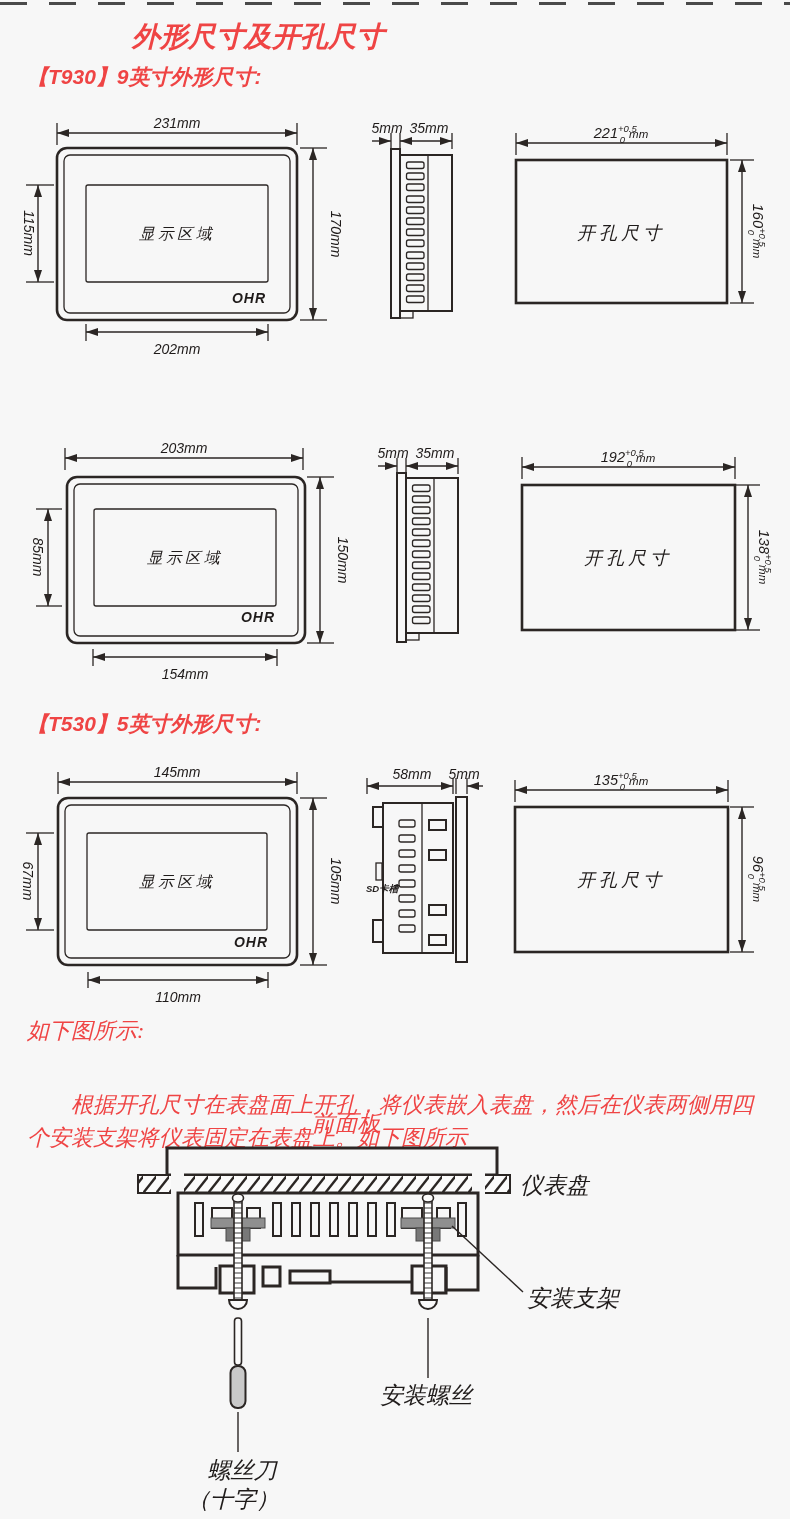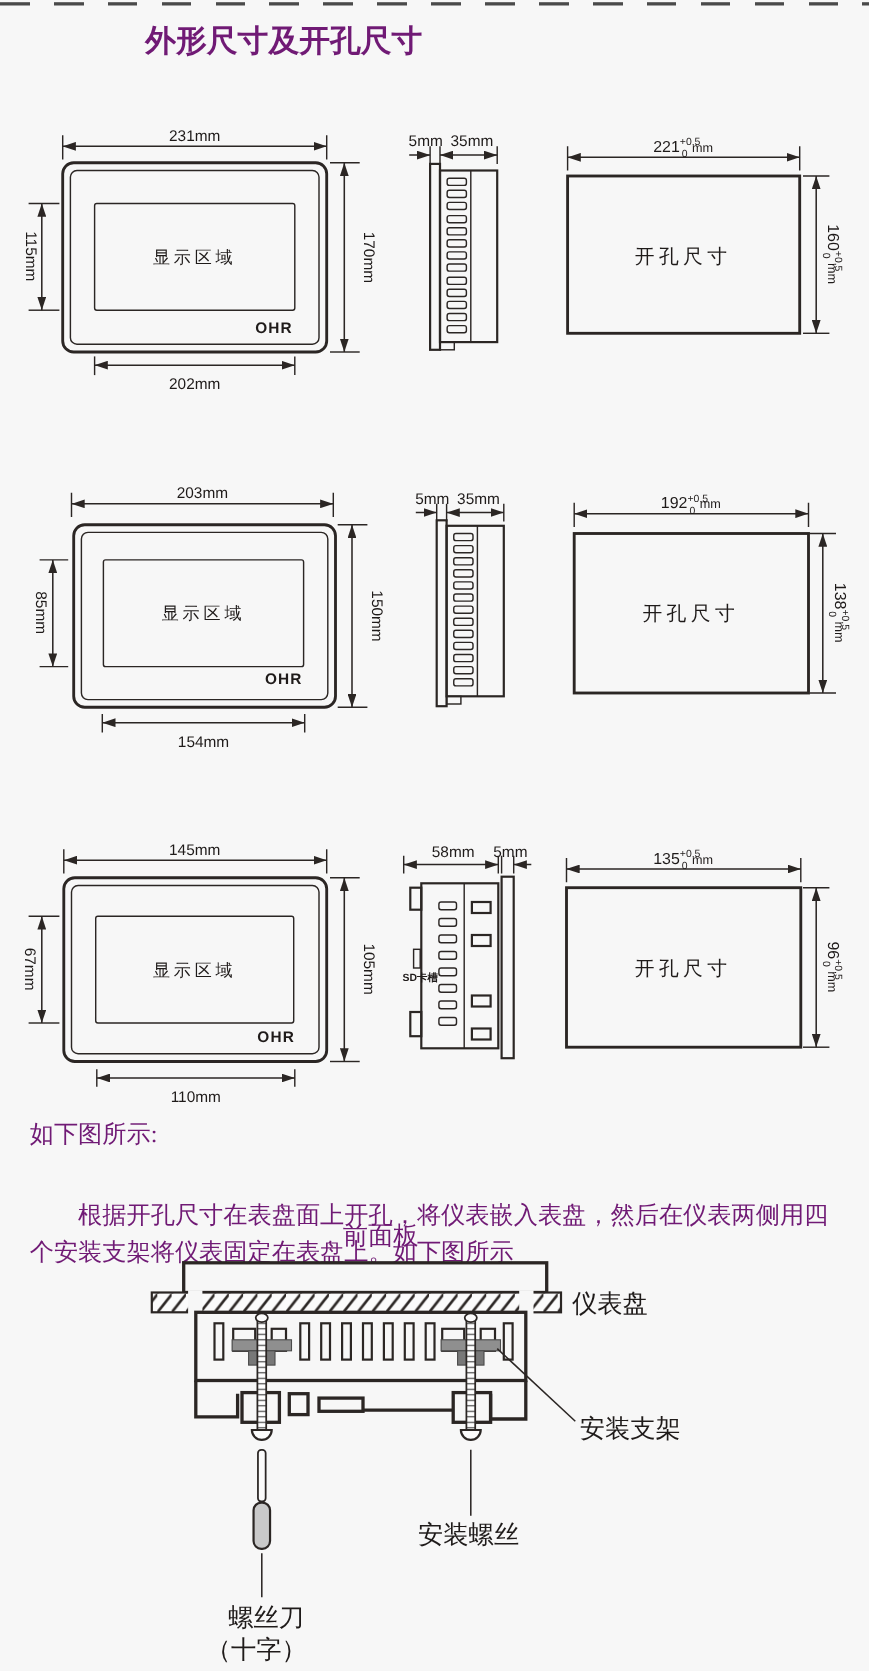--- a/index.html
+++ b/index.html
@@ -1,17 +1,17 @@
 <!DOCTYPE html>
 <html><head>
 <meta charset="utf-8">
 <style>
   html,body{margin:0;padding:0;background:#eee;}
   #canvas{position:relative;width:790px;height:1519px;background:#f7f7f7;overflow:hidden;
-          font-family:"Liberation Sans",sans-serif;color:#701a75;}
+          font-family:"Liberation Sans",sans-serif;color:#ef4444;font-style:italic;}
   .abs{position:absolute;left:0;}
   .top-dash{position:absolute;top:2px;left:0;width:790px;height:3px;
     background:repeating-linear-gradient(90deg,#4a4a4a 0 27px,transparent 27px 49px);}
   .title{position:absolute;top:18px;left:120px;width:276px;text-align:center;
     font-size:28px;font-weight:bold;letter-spacing:0;}
   .sec-h{position:absolute;left:27px;font-size:21px;font-weight:bold;}
   .body-h{position:absolute;left:27px;font-size:22px;font-family:"Liberation Serif",serif;}
   .para{position:absolute;left:27px;top:1088px;width:742px;font-size:22px;line-height:33px;
     text-indent:2em;font-family:"Liberation Serif",serif;}
   .fp-label{position:absolute;left:285px;top:1108px;width:122px;text-align:center;
@@ -49,20 +49,22 @@
       <pattern id="thread" width="8" height="5" patternUnits="userSpaceOnUse">
         <rect width="8" height="5" fill="#ffffff"></rect>
         <path d="M0,3 H8" stroke="#4a4a4a" stroke-width="1.1"></path>
       </pattern>
     </defs>
   </svg>
 
   <div class="top-dash"></div>
   <div class="title">外形尺寸及开孔尺寸</div>
 
+  <div class="sec-h" style="top:63px">【T930】9英寸外形尺寸:</div>
+  <div class="sec-h" style="top:710px">【T530】5英寸外形尺寸:</div>
 
   <svg class="abs" style="top:105px" width="790" height="255" viewBox="0 0 790 255">
     <g>
       <line class="lnB" x1="57" y1="18" x2="57" y2="40"></line>
         <line class="lnB" x1="297" y1="18" x2="297" y2="40"></line>
       <line class="lnD" x1="57" y1="28" x2="297" y2="28" marker-start="url(#arr)" marker-end="url(#arr)"></line>
       <text class="dimt" x="177" y="23" text-anchor="middle">231mm</text>
       <rect class="lnA" x="57" y="43" width="240" height="172" rx="10"></rect>
       <rect class="lnB" x="64" y="50" width="226" height="158" rx="6"></rect>
       <rect class="lnB" x="86" y="80" width="182" height="97" rx="2"></rect>

